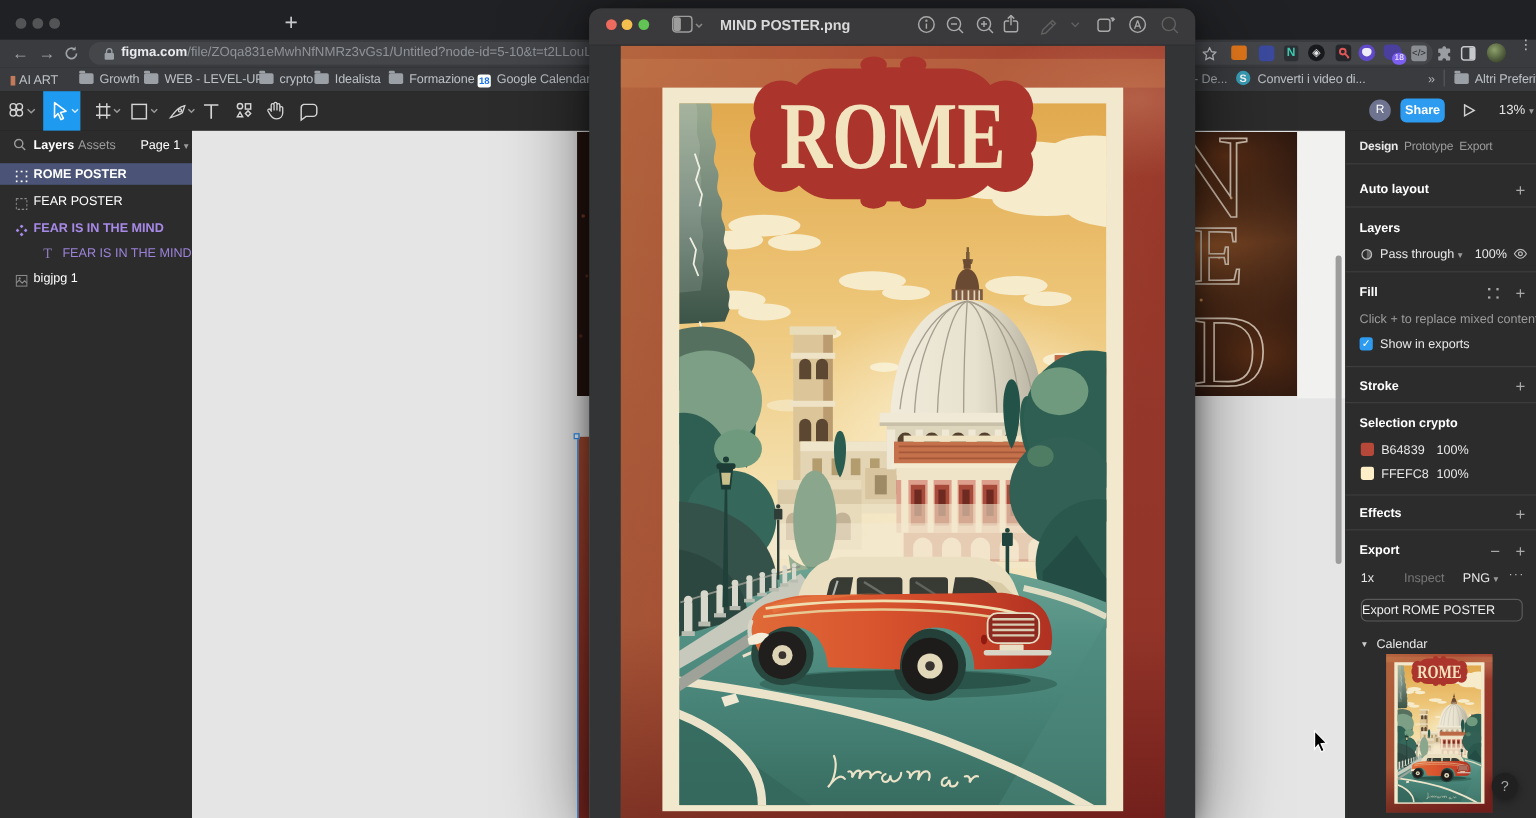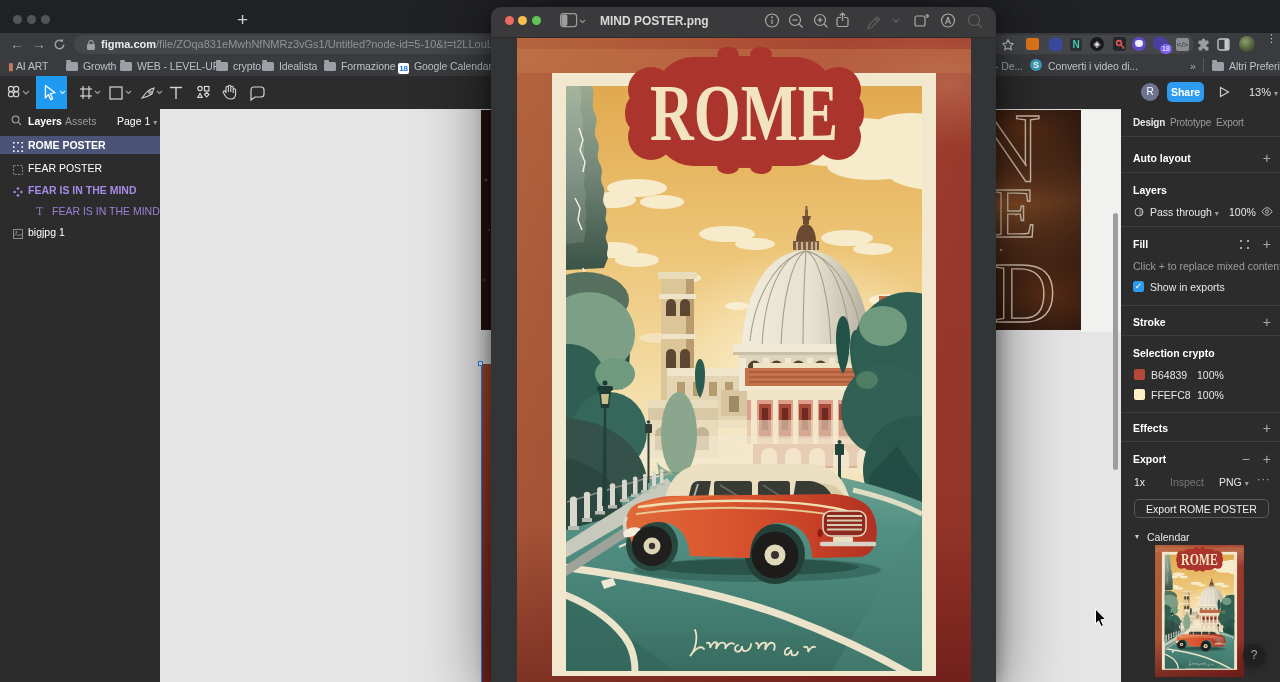--- a/index.html
+++ b/index.html
@@ -346,21 +346,21 @@
     <span class="sect" style="top:313px">Effects</span>
       <span class="rplus" style="top:311px">+</span>
     <div class="rline" style="top:332px"></div>
     <span class="sect" style="top:344px">Export</span>
     <span class="rplus" style="top:342px;right:30px">−</span>
       <span class="rplus" style="top:342px">+</span>
     <span style="position:absolute;left:13px;top:367px">1x</span>
     <span style="position:absolute;left:49px;top:367px;color:#777">Inspect</span>
     <span style="position:absolute;left:98px;top:367px">PNG <span style="color:#9a9a9a;font-size:8px">▾</span></span>
     <span style="position:absolute;left:136px;top:364px;color:#bbb;letter-spacing:1px">···</span>
-    <div style="position:absolute;left:13px;top:390px;width:135px;height:19px;border:1px solid #5a5a5a;border-radius:5px;text-align:center;line-height:19px;color:#eee;font-size:10.5px">Export ROME POSTER</div>
+    <div style="position:absolute;left:13px;top:390px;width:135px;height:19px;border:1px solid #5a5a5a;border-radius:5px;text-align:left;line-height:19px;color:#eee;font-size:10.5px">Export ROME POSTER</div>
     <span style="position:absolute;left:14px;top:423px;color:#ccc;font-size:8px">▾</span>
     <span style="position:absolute;left:26px;top:422px">Calendar</span>
     <div style="position:absolute;left:34px;top:436px;width:89px;height:132px;overflow:hidden">
       <svg width="89" height="135" viewBox="0 0 454 690" preserveAspectRatio="xMidYMin meet">
           <use href="#poster"></use>
         </svg>
     </div>
     <div style="position:absolute;left:122px;top:535px;width:22px;height:22px;border-radius:50%;background:#202020;color:#a8a8a8;text-align:center;line-height:22px;font-size:12px;box-shadow:0 2px 8px rgba(0,0,0,.4)">?</div>
   </div>
 

